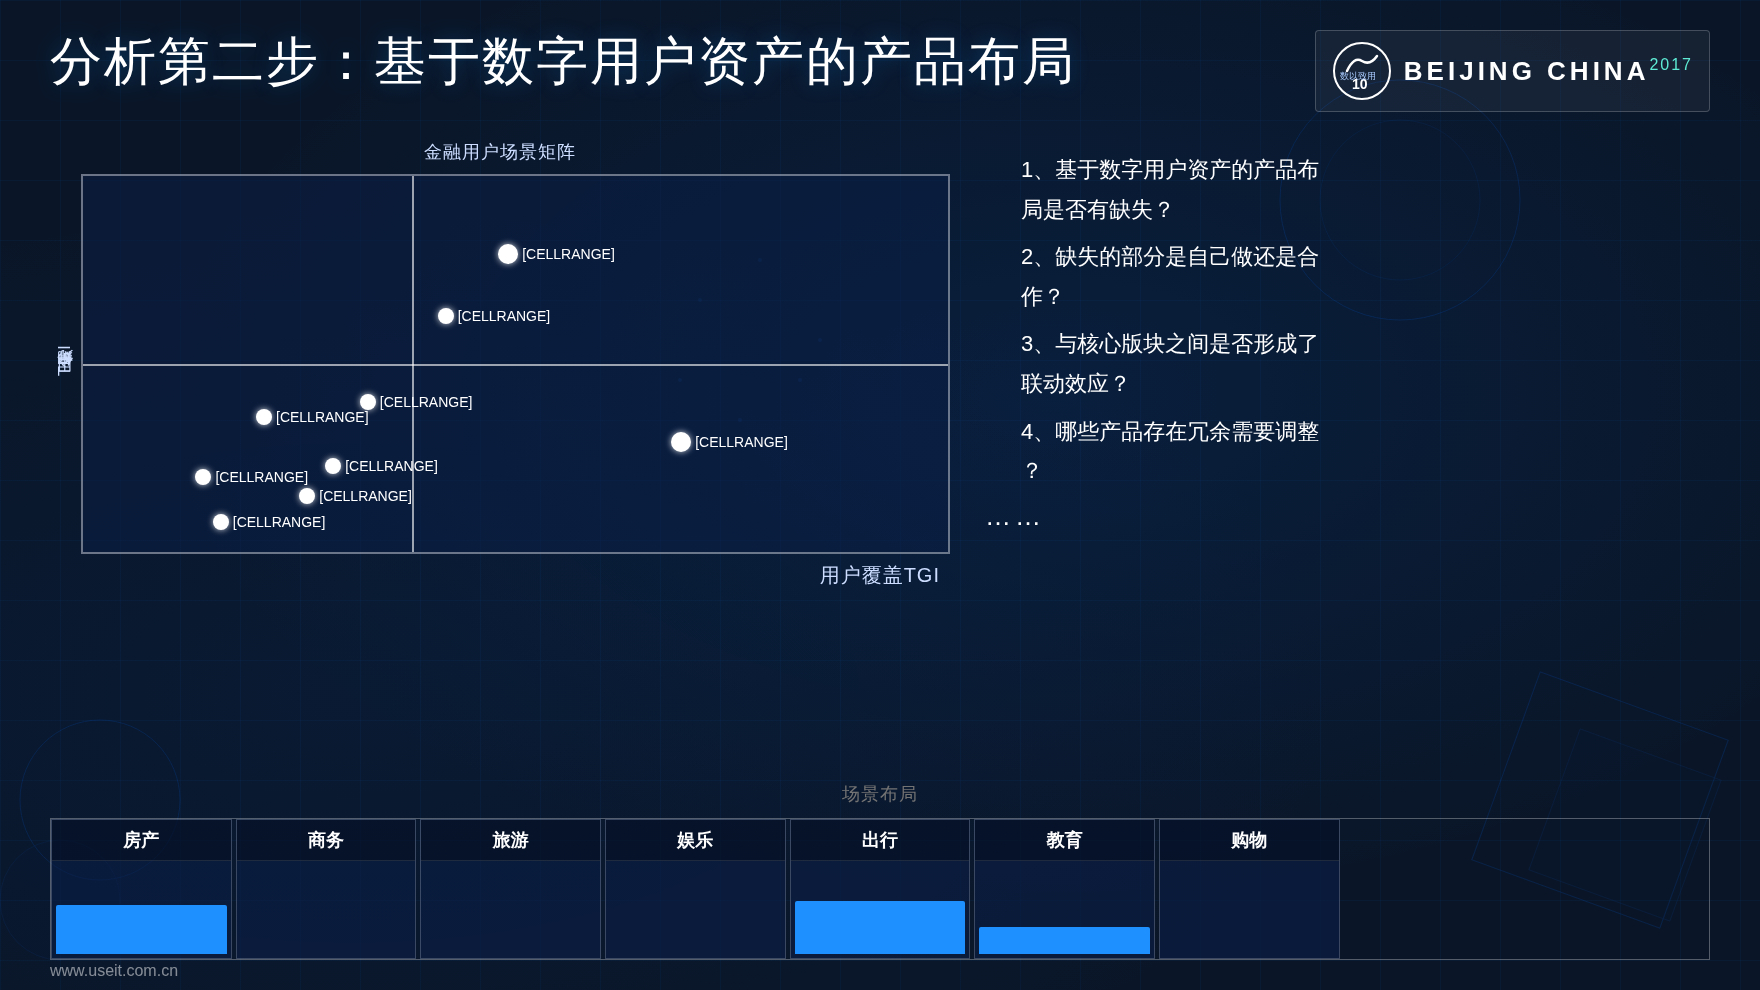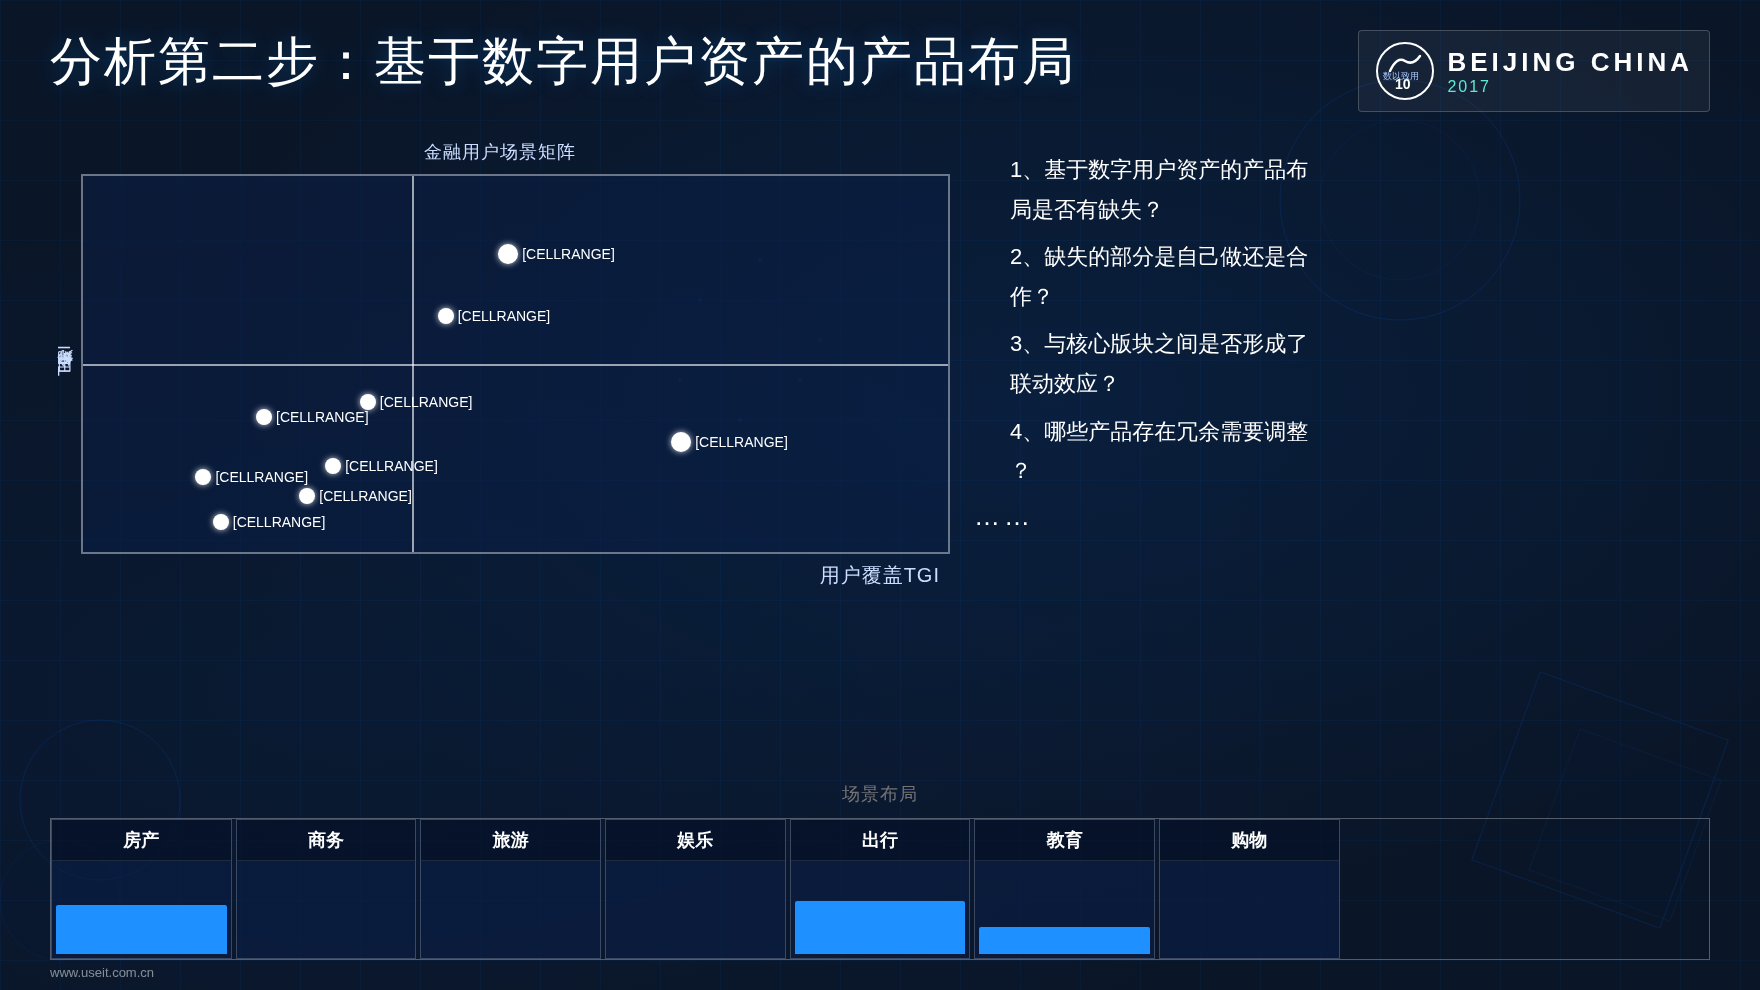--- a/index.html
+++ b/index.html
@@ -72,21 +72,21 @@
       border-radius: 4px;
     }
 
     .logo-icon {
       width: 60px;
       height: 60px;
     }
 
     .logo-text {
       display: flex;
-      flex-direction: column;
+      text-align: center;
     }
 
     .logo-main {
       font-size: 26px;
       font-weight: bold;
       color: #ffffff;
       letter-spacing: 4px;
     }
 
     .logo-sub {
@@ -95,21 +95,21 @@
       letter-spacing: 2px;
     }
 
     
     .content-area {
       position: absolute;
       top: 140px;
       left: 50px;
       right: 50px;
       display: flex;
-      gap: 24px;
+      gap: 35px;
     }
 
     
     .chart-section {
       flex: 0 0 900px;
     }
 
     .chart-title {
       text-align: center;
       font-size: 18px;
@@ -273,21 +273,21 @@
     .scene-bar {
       width: 100%;
       background: #1e90ff;
       border-radius: 2px 2px 0 0;
     }
 
     .footer-text {
       position: absolute;
       bottom: 10px;
       left: 50px;
-      font-size: 13px;
+      font-size: 16px;
       color: rgba(255,255,255,0.5);
     }
   </style>
 </head>
 <body>
 
 <div class="bg-pattern"></div>
 <div class="bg-grid"></div>
 
 <div class="deco-shapes">

